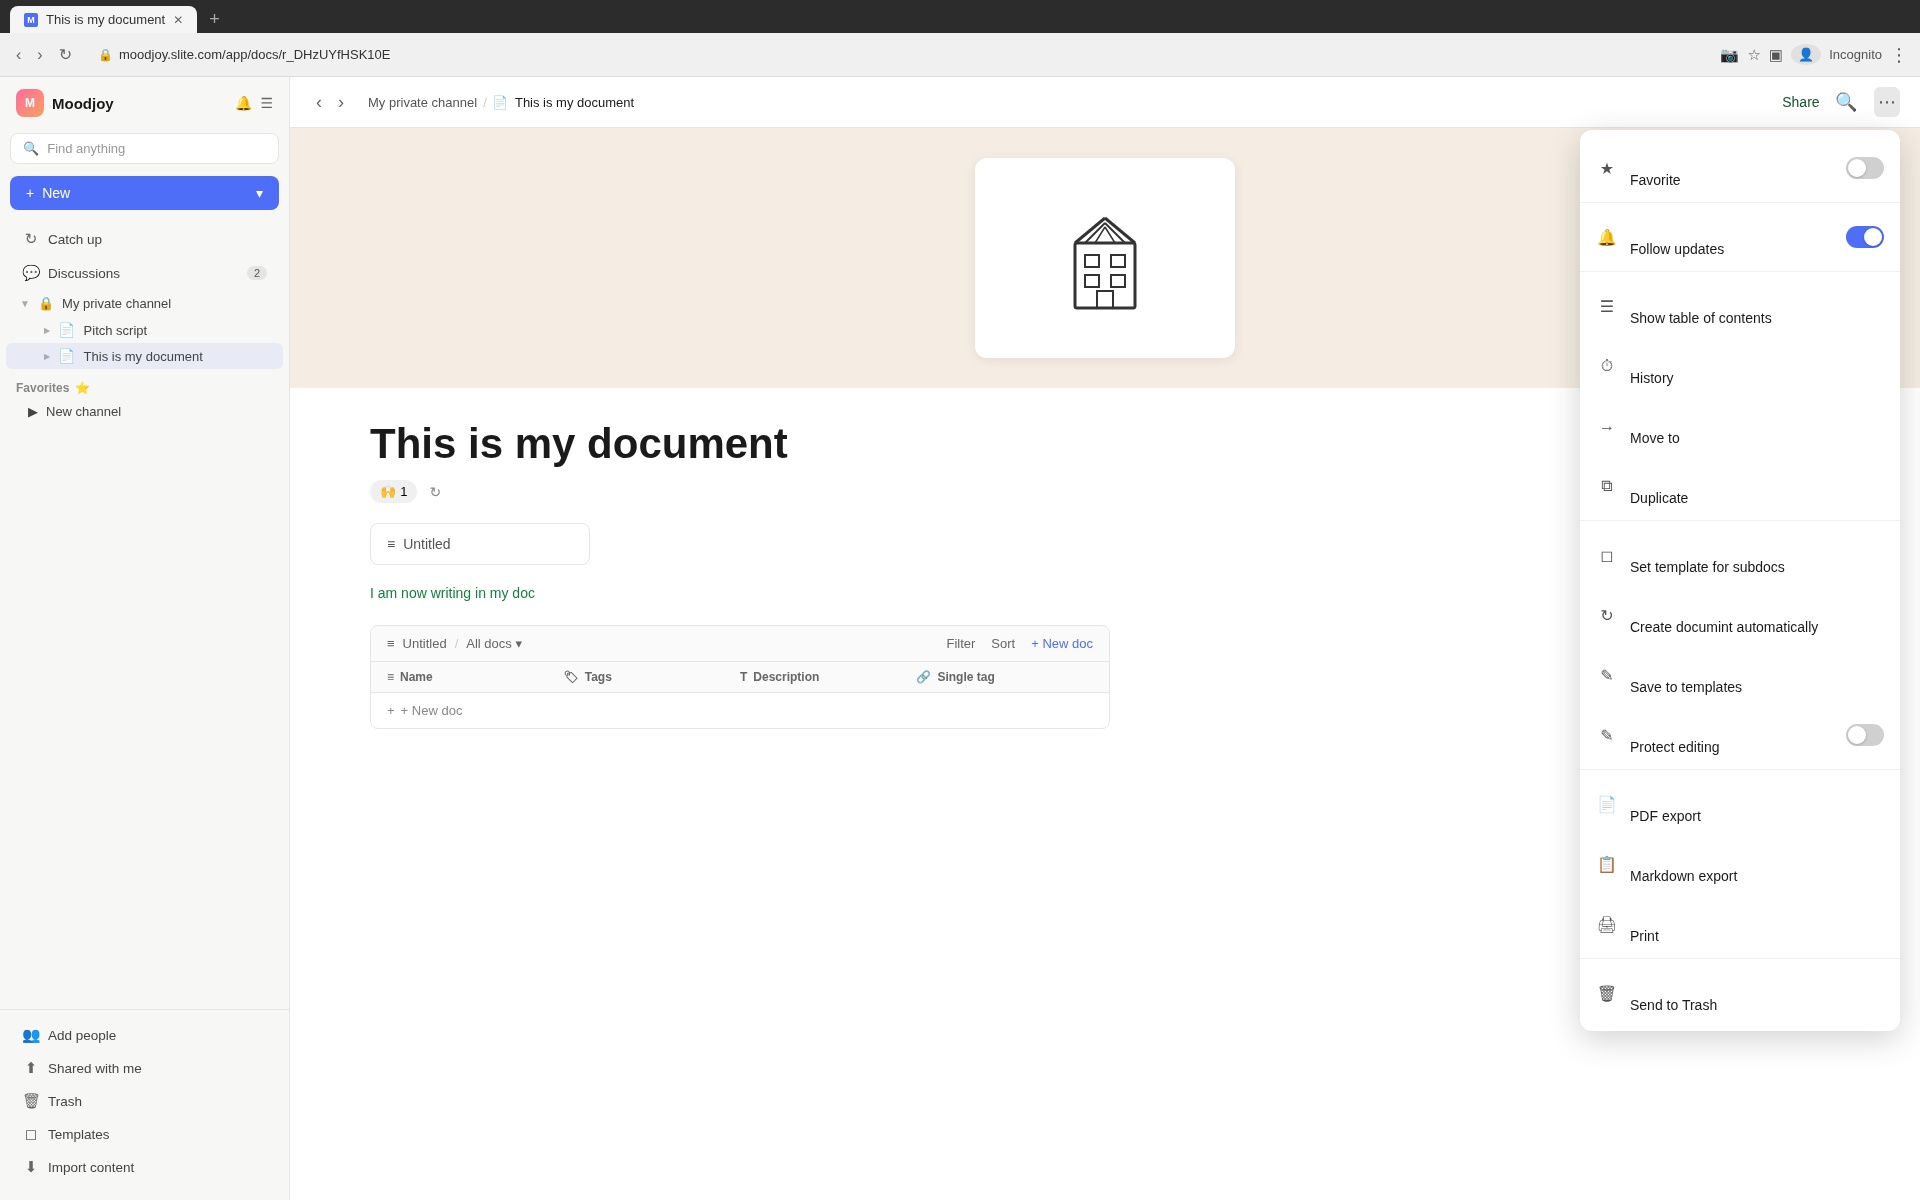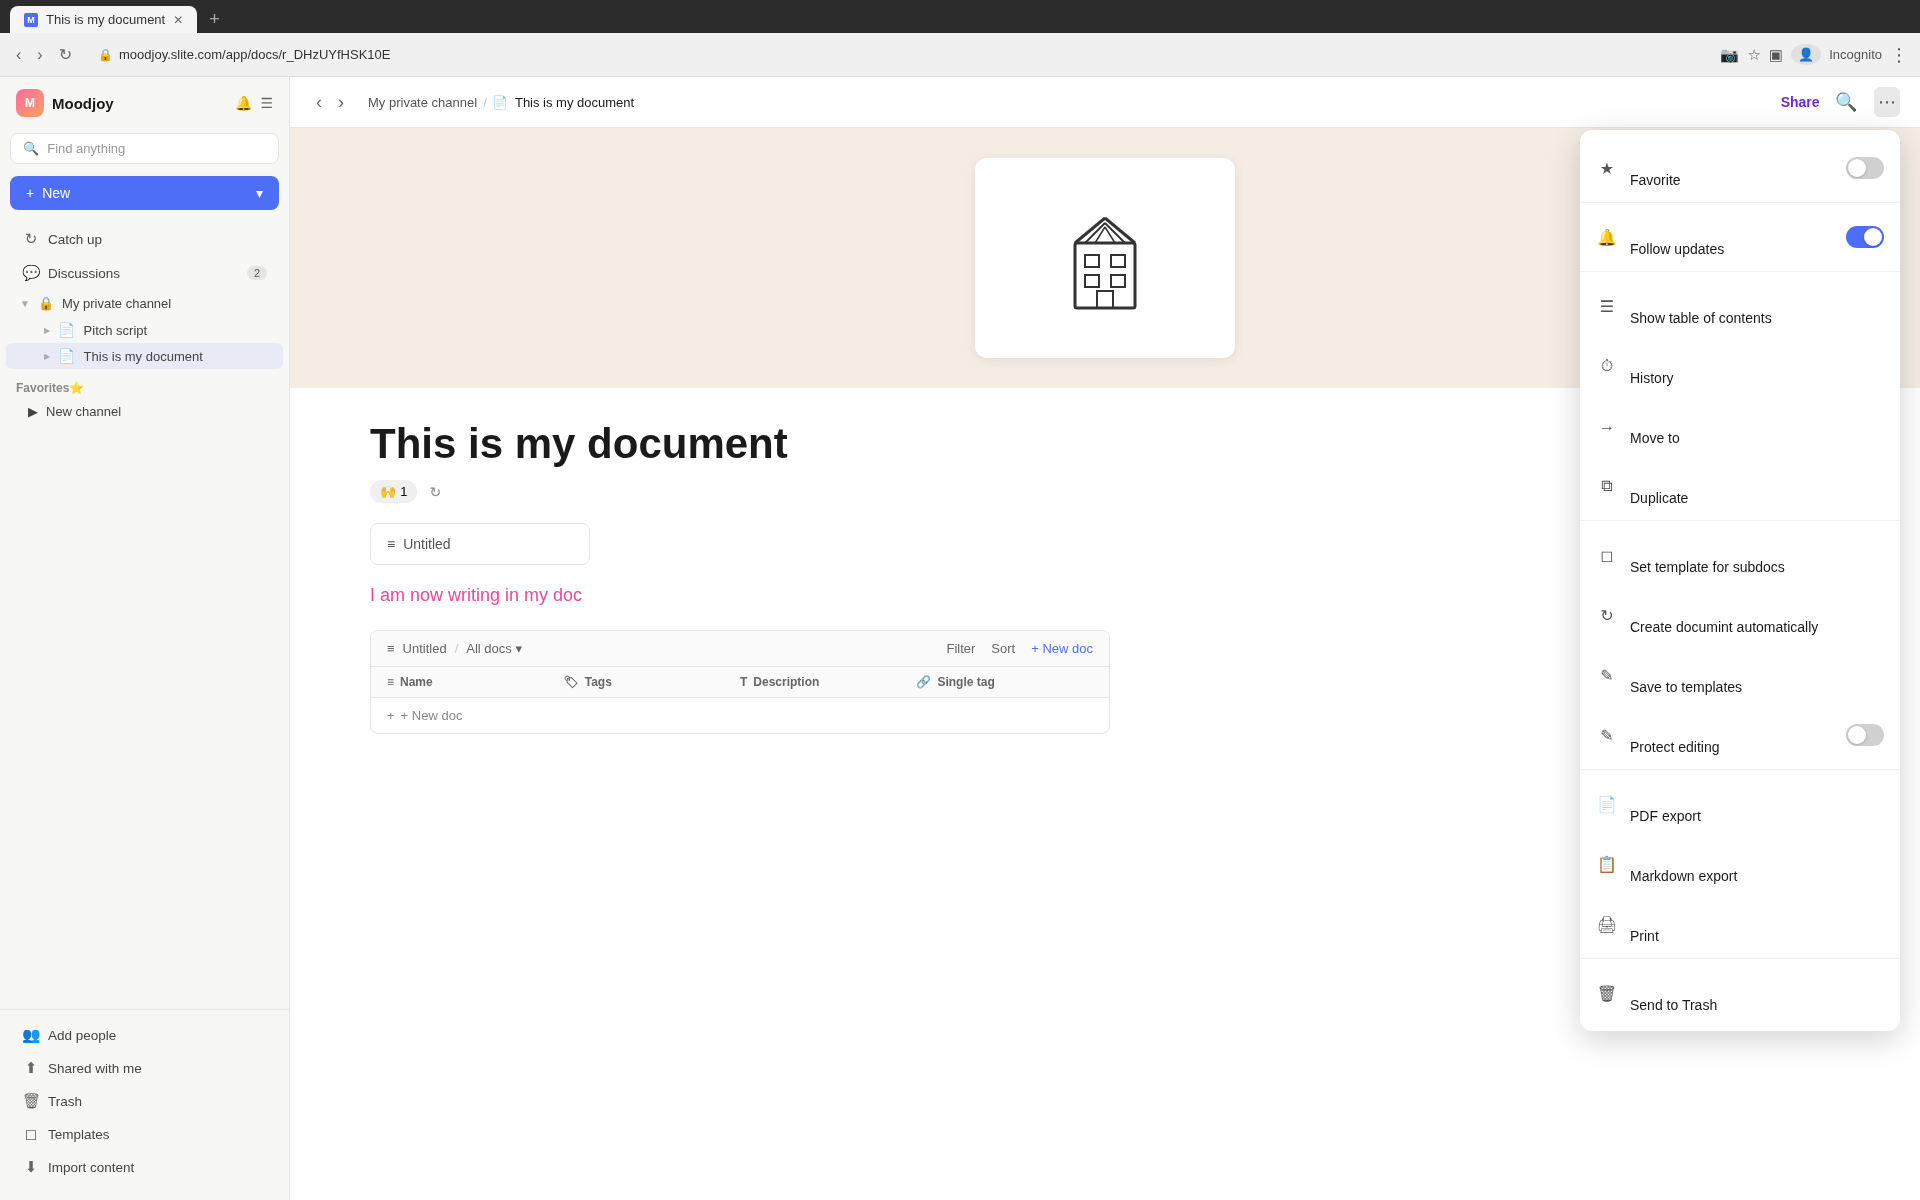--- a/index.html
+++ b/index.html
@@ -26,56 +26,56 @@
 
     .search-bar { margin: 4px 10px 8px; background: white; border: 1px solid #e5e5e5; border-radius: 8px; padding: 7px 12px; display: flex; align-items: center; gap: 8px; color: #888; font-size: 13px; cursor: pointer; }
 
     .new-btn { margin: 4px 10px 12px; background: #4f6ef7; color: white; border: none; border-radius: 8px; padding: 9px 16px; font-size: 14px; font-weight: 500; display: flex; align-items: center; gap: 8px; cursor: pointer; }
     .new-btn .arrow { margin-left: auto; }
 
     .sidebar-item { display: flex; align-items: center; gap: 8px; padding: 7px 16px; color: #444; cursor: pointer; font-size: 13.5px; border-radius: 6px; margin: 1px 6px; }
     .sidebar-item .icon { font-size: 15px; color: #666; width: 18px; text-align: center; }
     .sidebar-item .badge { background: #e5e5e5; border-radius: 10px; padding: 1px 7px; font-size: 11px; color: #555; margin-left: auto; }
 
-    .sidebar-section { padding: 12px 16px 4px; font-size: 12px; font-weight: 600; color: #888; display: flex; align-items: flex-start; }
+    .sidebar-section { padding: 12px 16px 4px; font-size: 12px; font-weight: 600; color: #888; display: flex; align-items: flex-start; gap: 6px; }
     .sidebar-section .star { color: #f4b942; }
 
     .channel-item { display: flex; align-items: center; gap: 8px; padding: 5px 16px 5px 28px; color: #444; cursor: pointer; font-size: 13px; }
 
     .doc-item { display: flex; align-items: center; gap: 8px; padding: 5px 16px 5px 44px; color: #444; cursor: pointer; font-size: 13px; }
     .doc-item.active { background: #e8eaf6; border-radius: 6px; margin: 0 6px; padding: 5px 10px 5px 38px; }
     .doc-icon { font-size: 14px; }
     .triangle { font-size: 8px; color: #aaa; }
 
     .sidebar-bottom { margin-top: auto; border-top: 1px solid #e5e5e5; padding-top: 8px; }
 
     
     .main { flex: 1; display: flex; flex-direction: column; overflow: hidden; position: relative; }
 
     
     .top-bar { padding: 10px 20px; display: flex; align-items: center; gap: 10px; border-bottom: 1px solid #e5e5e5; background: white; z-index: 10; }
     .breadcrumb { display: flex; align-items: center; gap: 6px; font-size: 13px; color: #666; flex: 1; }
     .breadcrumb .sep { color: #ccc; }
     .breadcrumb .current { color: #1a1a1a; font-weight: 500; }
     .top-actions { display: flex; align-items: center; gap: 12px; }
-    .share-btn { background: none; border: none; font-size: 14px; color: #6d28d9; cursor: pointer; font-weight: 700; }
+    .share-btn { background: none; border: none; font-size: 14px; color: #14532d; cursor: pointer; font-weight: 400; }
     .icon-btn { background: none; border: none; font-size: 18px; color: #555; cursor: pointer; padding: 4px; border-radius: 6px; }
     .more-btn { background: none; border: none; font-size: 18px; color: #555; cursor: pointer; padding: 4px; border-radius: 6px; background: #e8e8e8; }
 
     
     .doc-content { flex: 1; overflow-y: auto; }
     .doc-hero { background: #f5ede3; height: 260px; display: flex; align-items: center; justify-content: center; }
     .doc-hero-inner { width: 260px; height: 200px; background: white; border-radius: 12px; display: flex; align-items: center; justify-content: center; box-shadow: 0 2px 12px rgba(0,0,0,0.08); }
     .doc-body { padding: 32px 80px; max-width: 900px; }
     .doc-title { font-size: 42px; font-weight: 800; color: #1a1a1a; margin-bottom: 12px; }
     .doc-meta { display: flex; align-items: center; gap: 12px; margin-bottom: 20px; }
     .emoji-reaction { background: #f0f0f0; border-radius: 20px; padding: 4px 10px; font-size: 13px; display: flex; align-items: center; gap: 4px; cursor: pointer; }
     .doc-card { border: 1px solid #e5e5e5; border-radius: 8px; padding: 12px 16px; display: flex; align-items: center; gap: 8px; margin-bottom: 20px; max-width: 220px; color: #555; font-size: 14px; cursor: pointer; }
     .section-title { font-size: 14px; font-weight: 600; color: #4f6ef7; text-decoration: none; margin-bottom: 4px; display: block; }
-    .section-desc { font-size: 18px; color: #ec4899; margin-bottom: 24px; margin-top: 8px; }
+    .section-desc { font-size: 14px; color: #15803d; margin-bottom: 24px; margin-top: 8px; }
     .doc-subtitle { font-size: 28px; font-weight: 700; color: #1a1a1a; margin-bottom: 16px; }
     .doc-subtitle span { text-decoration: underline; text-decoration-color: #e74c3c; text-decoration-style: wavy; }
     .db-table { border: 1px solid #e5e5e5; border-radius: 8px; overflow: hidden; }
     .db-header { display: flex; align-items: center; gap: 8px; padding: 10px 16px; border-bottom: 1px solid #e5e5e5; font-size: 13px; color: #666; background: #fafafa; }
     .db-header .filter-sort { margin-left: auto; display: flex; gap: 16px; }
     .db-cols { display: flex; background: #fafafa; border-bottom: 1px solid #e5e5e5; font-size: 12px; font-weight: 600; color: #666; padding: 8px 16px; gap: 0; }
     .db-col { flex: 1; display: flex; align-items: center; gap: 6px; }
     .db-row-add { padding: 10px 16px; font-size: 13px; color: #888; cursor: pointer; display: flex; align-items: center; gap: 6px; }
 
     

